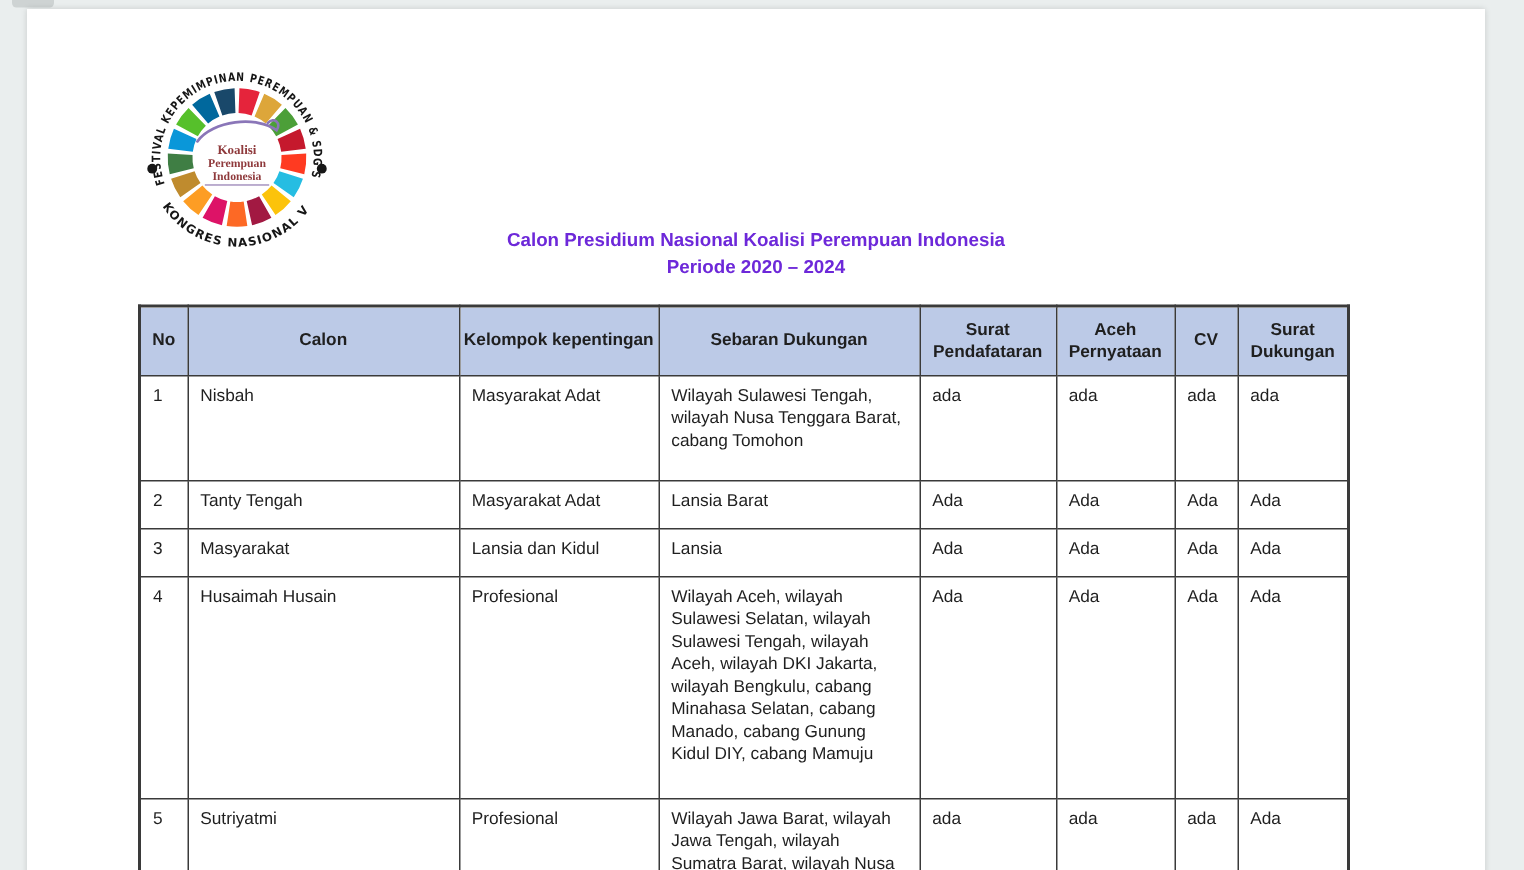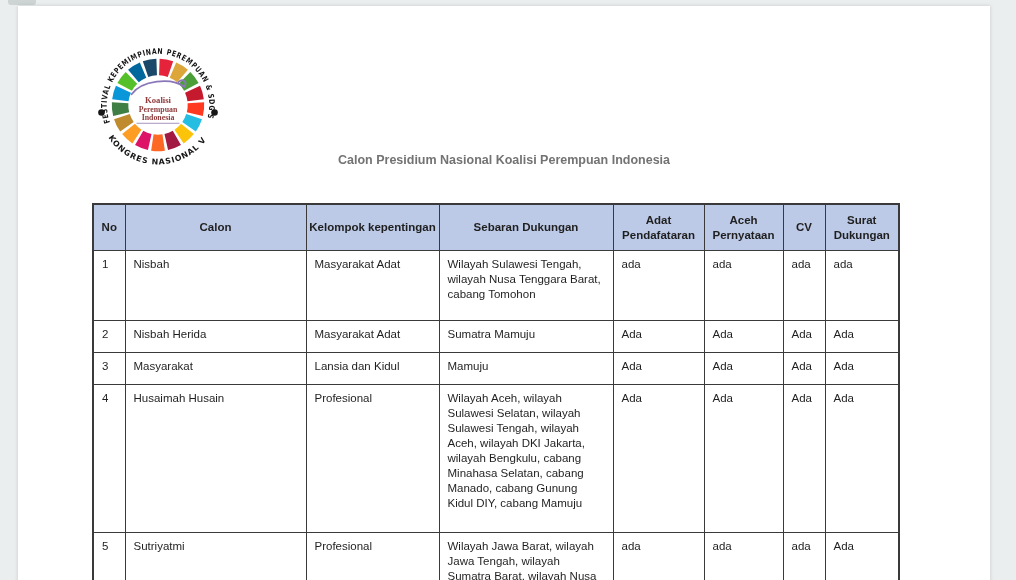--- a/index.html
+++ b/index.html
@@ -15,21 +15,21 @@
   }
   .paper{
     position:absolute;left:18px;top:6px;width:972px;height:640px;
     background:#ffffff;box-shadow:0 0 4px rgba(0,0,0,.15);
   }
   .logo{position:absolute;left:74px;top:33px;width:132px;height:132px}
   .arc-text{font-family:"DejaVu Sans",sans-serif;font-weight:bold;font-size:9.5px;fill:#161616;letter-spacing:1px}
   .logo-center{font-family:"Liberation Serif",serif;font-weight:bold;fill:#8f3a3c;text-anchor:middle}
   .doc-title{
     position:absolute;left:0;right:0;top:146px;text-align:center;
-    font-weight:bold;font-size:12.5px;line-height:17.5px;color:#737373;
+    font-weight:bold;font-size:12.5px;line-height:17.5px;color:#6d28d9;
   }
   table.tbl{
     position:absolute;left:74px;top:197px;width:806px;
     border-collapse:collapse;table-layout:fixed;
     border:2px solid var(--border-color,#3a3a3a);
     font-size:11.5px;
   }
   .tbl th,.tbl td{border:1px solid var(--border-color,#3a3a3a);overflow:hidden}
   .tbl th{
     background:var(--header-bg,#bccae7);
@@ -87,71 +87,72 @@
     <circle cx="148.5" cy="89" r="4" fill="#161616"></circle>
     <path d="M48 67 C60 50 96 46 112 58 c4 -6 -2 -11 -7 -6" stroke="#8a76b8" stroke-width="2.2" fill="none" stroke-linecap="round"></path>
     <text class="logo-center" x="80" y="77" font-size="10.5">Koalisi</text>
     <text class="logo-center" x="80" y="88" font-size="9.5">Perempuan</text>
     <text class="logo-center" x="80" y="98" font-size="9.5">Indonesia</text>
     <rect x="54" y="101.5" width="52" height="1.4" fill="#b3a3c9"></rect>
   </svg>
 
   <div class="doc-title">
     <div>Calon Presidium Nasional Koalisi Perempuan Indonesia</div>
+    <div>Periode 2020 – 2024</div>
   </div>
 
   <table class="tbl">
     <colgroup>
       <col style="width:32px">
         <col style="width:181px">
         <col style="width:133px">
         <col style="width:174px">
       <col style="width:91px">
         <col style="width:79px">
         <col style="width:42px">
         <col style="width:74px">
     </colgroup>
     <thead>
       <tr>
         <th>No</th>
         <th>Calon</th>
         <th>Kelompok kepentingan</th>
         <th>Sebaran Dukungan</th>
-        <th>Adat Pendafataran</th>
+        <th>Surat Pendafataran</th>
         <th>Aceh Pernyataan</th>
         <th>CV</th>
         <th>Surat Dukungan</th>
       </tr>
     </thead>
     <tbody>
       <tr>
         <td>1</td>
         <td>Nisbah</td>
         <td>Masyarakat Adat</td>
         <td>Wilayah Sulawesi Tengah, wilayah Nusa Tenggara Barat, cabang Tomohon</td>
         <td>ada</td>
         <td>ada</td>
         <td>ada</td>
         <td>ada</td>
       </tr>
       <tr>
         <td>2</td>
-        <td>Nisbah Herida</td>
+        <td>Tanty Tengah</td>
         <td>Masyarakat Adat</td>
-        <td>Sumatra Mamuju</td>
+        <td>Lansia Barat</td>
         <td>Ada</td>
         <td>Ada</td>
         <td>Ada</td>
         <td>Ada</td>
       </tr>
       <tr>
         <td>3</td>
         <td>Masyarakat</td>
         <td>Lansia dan Kidul</td>
-        <td>Mamuju</td>
+        <td>Lansia</td>
         <td>Ada</td>
         <td>Ada</td>
         <td>Ada</td>
         <td>Ada</td>
       </tr>
       <tr>
         <td>4</td>
         <td>Husaimah Husain</td>
         <td>Profesional</td>
         <td>Wilayah Aceh, wilayah Sulawesi Selatan, wilayah Sulawesi Tengah, wilayah Aceh, wilayah DKI Jakarta, wilayah Bengkulu, cabang Minahasa Selatan, cabang Manado, cabang Gunung Kidul DIY, cabang Mamuju</td>

